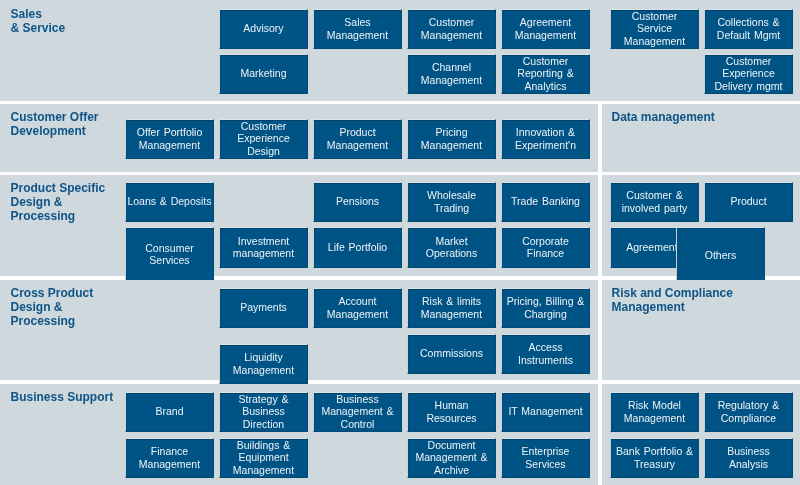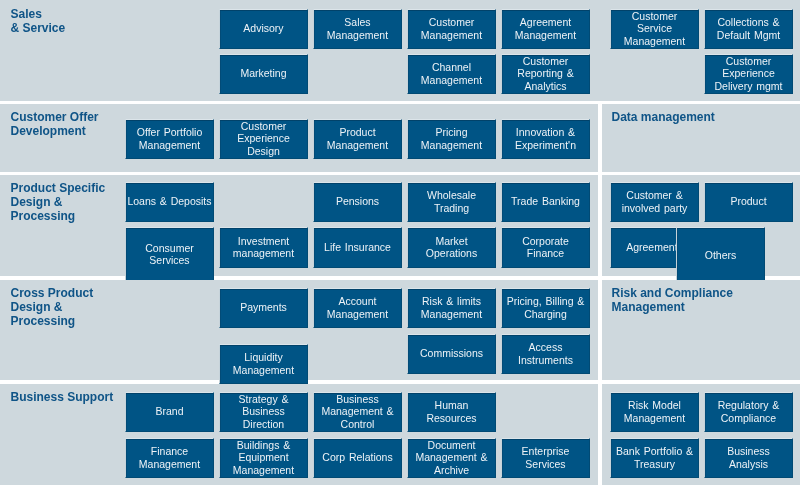--- a/index.html
+++ b/index.html
@@ -122,21 +122,21 @@
       </div>
     <div class="box" style="left:125px;top:52px;width:89px;height:55px">
         <span>Consumer
 Services</span>
       </div>
     <div class="box" style="left:219px;top:52px;width:89px;height:41px">
         <span>Investment
 management</span>
       </div>
     <div class="box" style="left:313px;top:52px;width:89px;height:41px">
-        <span>Life Insurance</span>
+        <span>Life Portfolio</span>
       </div>
     <div class="box" style="left:407px;top:52px;width:89px;height:41px">
         <span>Market
 Operations</span>
       </div>
     <div class="box" style="left:501px;top:52px;width:89px;height:41px">
         <span>Corporate
 Finance</span>
       </div>
     <div class="box" style="left:610px;top:7px;width:89px;height:40px">
@@ -202,31 +202,31 @@
       </div>
     <div class="box" style="left:313px;top:8px;width:89px;height:40px">
         <span>Business
 Management &amp;
 Control</span>
       </div>
     <div class="box" style="left:407px;top:8px;width:89px;height:40px">
         <span>Human
 Resources</span>
       </div>
+    <div class="box" style="left:501px;top:8px;width:89px;height:40px">
+        <span>IT Management</span>
+      </div>
     <div class="box" style="left:125px;top:54px;width:89px;height:40px">
         <span>Finance
 Management</span>
       </div>
     <div class="box" style="left:219px;top:54px;width:89px;height:40px">
         <span>Buildings &amp;
 Equipment
 Management</span>
-      </div>
-    <div class="box" style="left:313px;top:54px;width:89px;height:40px">
-        <span>Corp Relations</span>
       </div>
     <div class="box" style="left:407px;top:54px;width:89px;height:40px">
         <span>Document
 Management &amp;
 Archive</span>
       </div>
     <div class="box" style="left:501px;top:54px;width:89px;height:40px">
         <span>Enterprise
 Services</span>
       </div>

